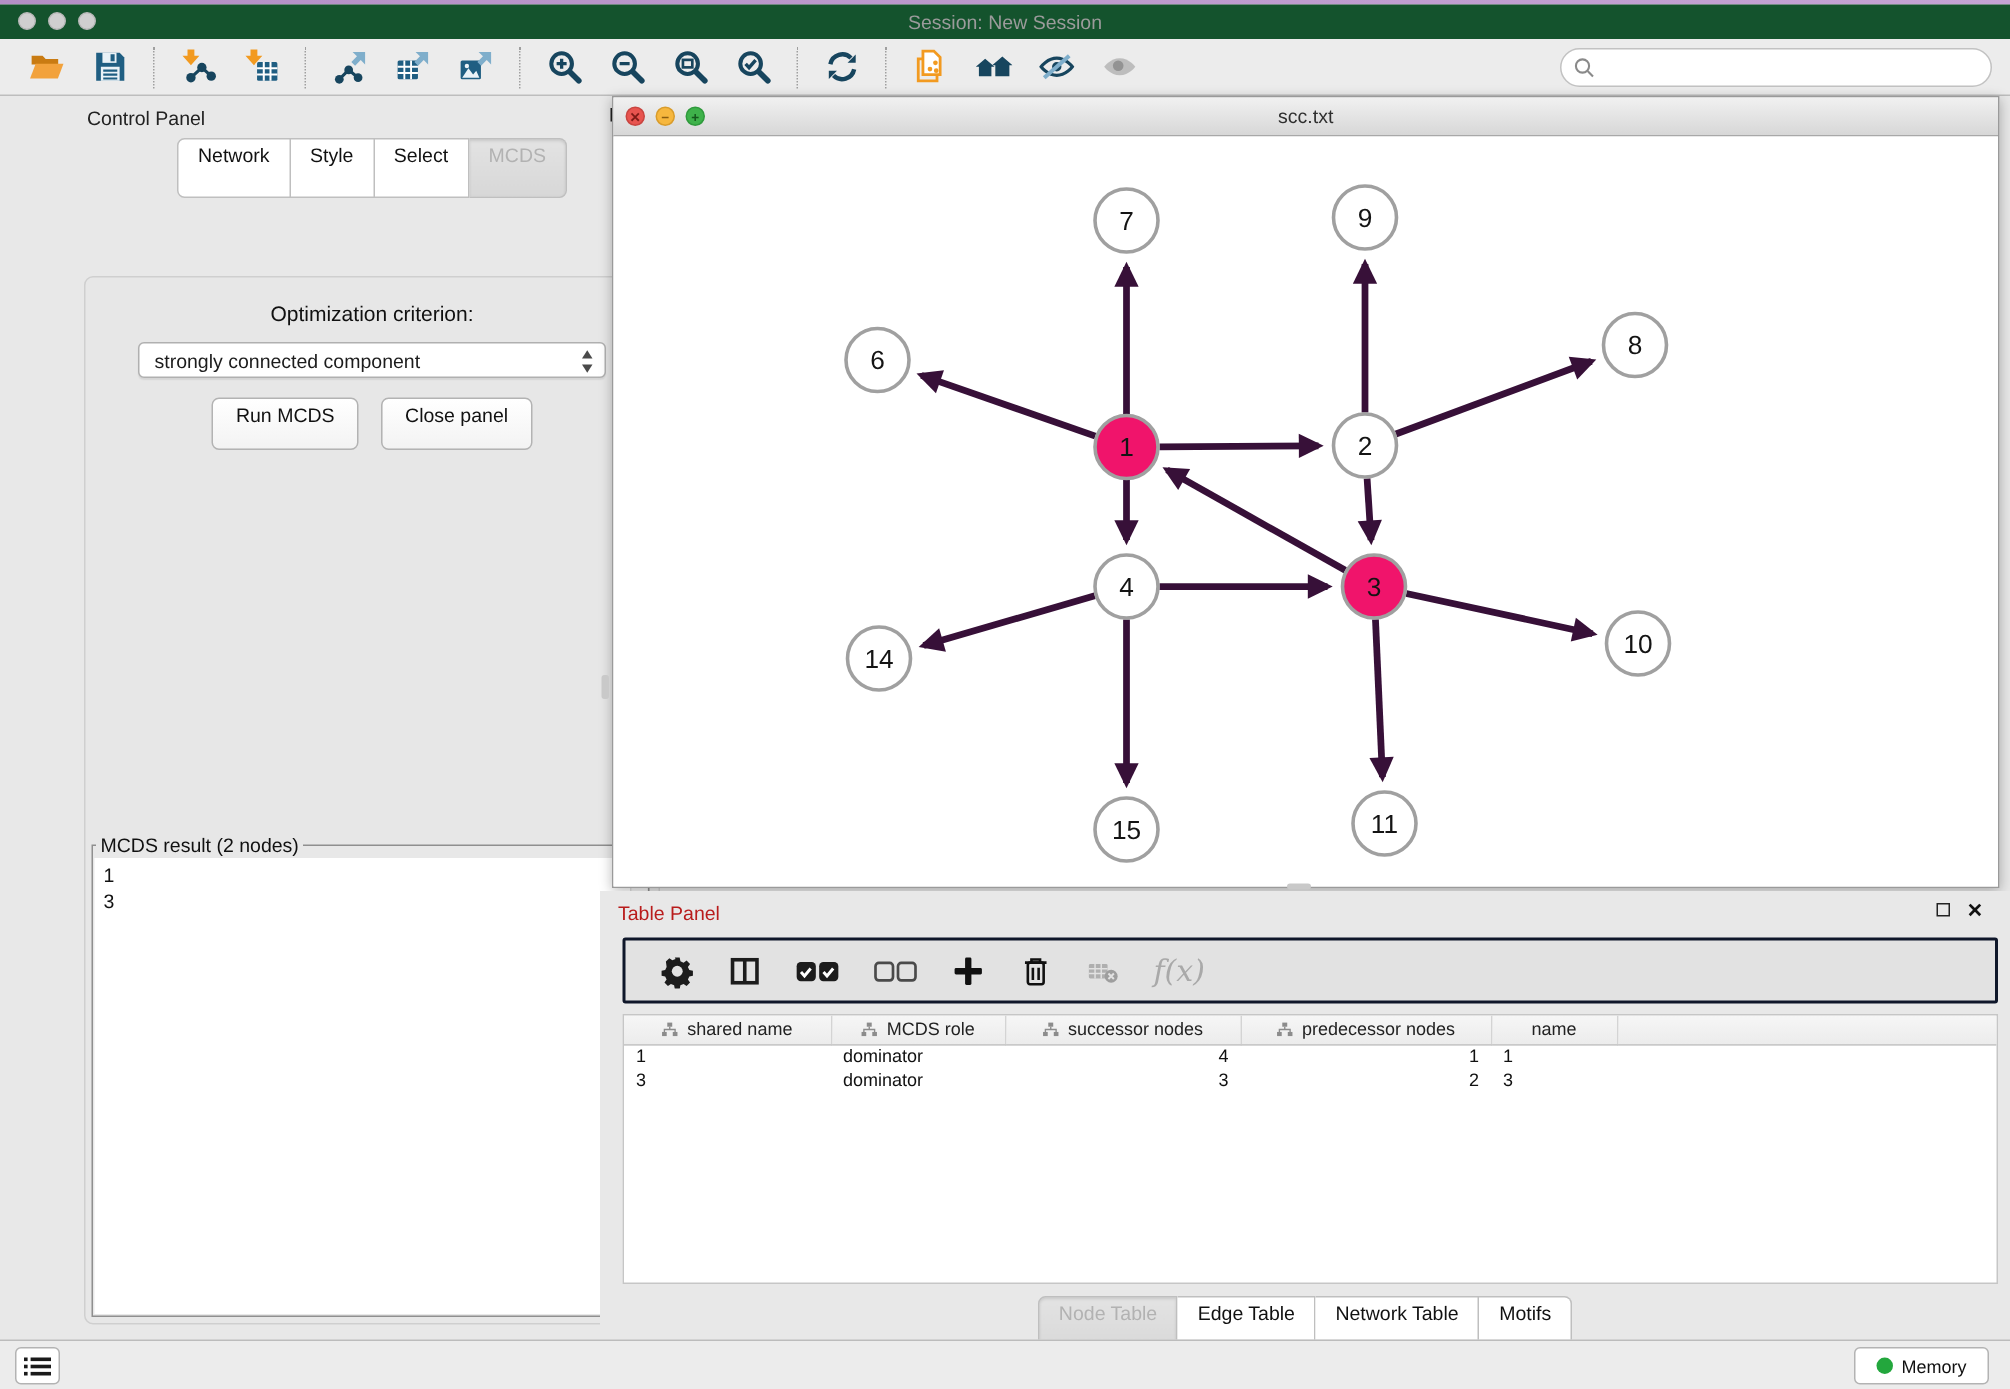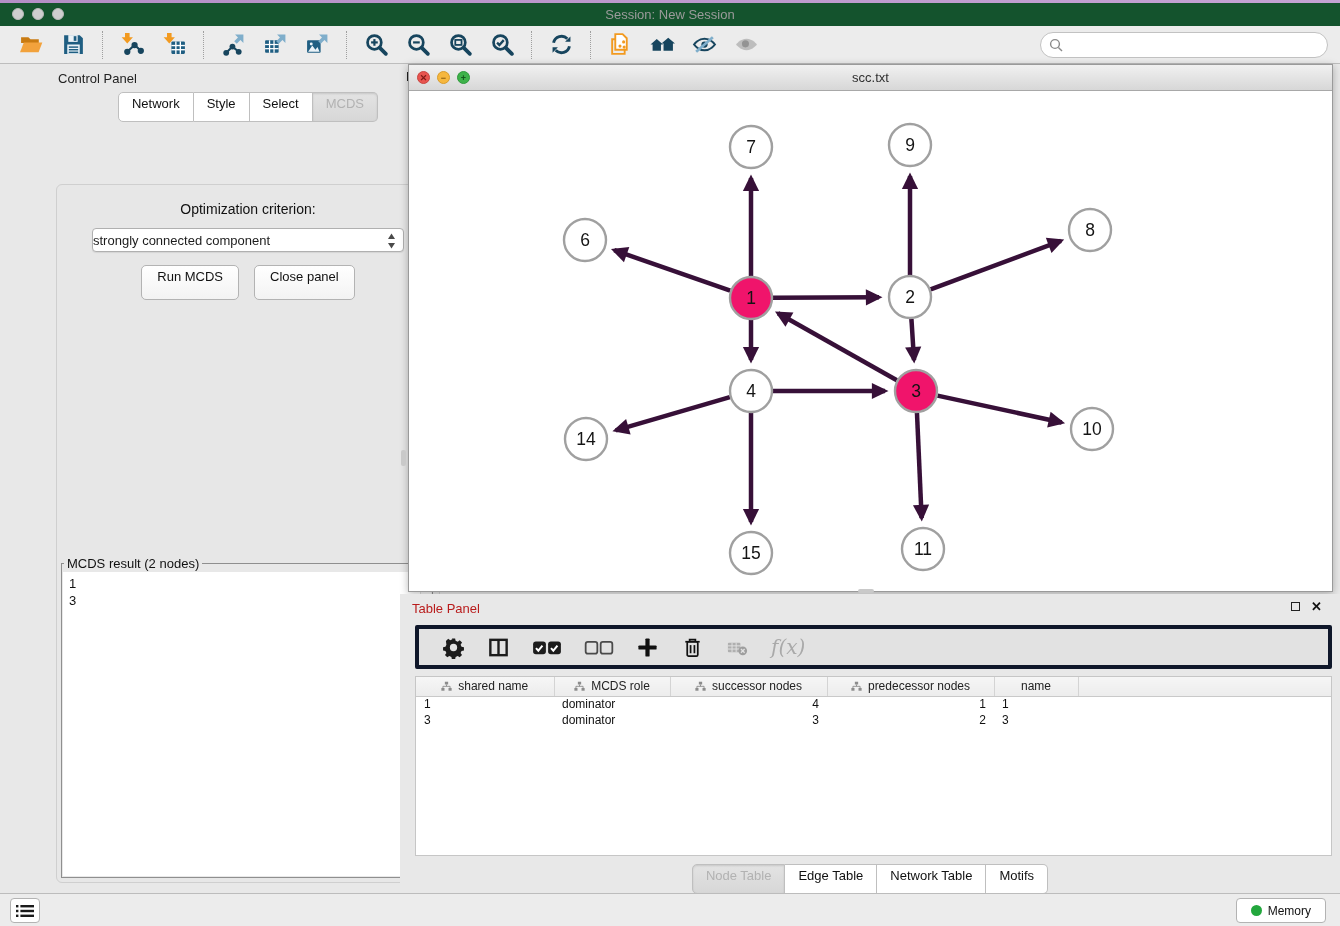--- a/index.html
+++ b/index.html
@@ -25,28 +25,28 @@
 
   
   .control-panel { position:absolute; left:0; top:64px; width:400px; height:827px; background:#e8e8e8;margin-left:48px; }
   .panel-titlerow { position:relative; height:28px; }
   .panel-title { position:absolute; left:10px; top:7px; font-size:13px; color:#222; }
   .panel-winbtns { position:absolute; right:10px; top:7px; display:flex; gap:11px; align-items:center; }
   .float-box { width:9px; height:9px; border:1.6px solid #222; display:inline-block; }
   .close-x { font-size:13px; font-weight:bold; color:#111; line-height:11px; }
 
   .seg-tabs { display:flex; justify-content:center; }
-  .seg-tab { background:#fff; border:1px solid #bfbfbf; border-left-width:0; padding:3px 13px 10px; font-size:13px; color:#111; cursor:default; }
+  .seg-tab { background:#fff; border:1px solid #bfbfbf; border-left-width:0; padding:3px 13px 20px; font-size:13px; color:#111; cursor:default; }
   .seg-tab:first-child { border-left-width:1px; border-radius:5px 0 0 5px; }
   .seg-tab:last-child { border-radius:0 5px 5px 0; }
   .seg-tab.active { background:linear-gradient(#e3e3e3,#d7d7d7); color:#b2b2b2; box-shadow:inset 0 1px 2px rgba(0,0,0,.12); }
 
   .cp-content { position:absolute; left:8px; right:8px; top:120px; bottom:8px; background:#e7e7e7; border:1px solid #cfcfcf; border-radius:6px; }
   .opt-label { text-align:center; margin-top:16px; font-size:14px; color:#111; }
-  .dropdown { position:relative; width:312px; height:24px; margin:11px auto 0; background:#fff; border:1px solid #b0b0b0; border-radius:4px; box-shadow:0 1px 1px rgba(0,0,0,.08); display:flex; align-items:center; font-size:13px; cursor:default; }
+  .dropdown { position:relative; width:312px; height:24px; margin:11px auto 0; background:#fff; border:1px solid #b0b0b0; border-radius:4px; box-shadow:0 1px 1px rgba(0,0,0,.08); display:flex; align-items:center; padding-left:10px; font-size:13px; cursor:default; }
   .dd-stepper { position:absolute; right:7px; top:4px; width:9px; height:16px; }
   .btn-row { display:flex; justify-content:center; gap:15px; margin-top:13px; }
   .push-btn { background:linear-gradient(#ffffff,#f3f3f3); border:1px solid #b3b3b3; border-radius:5px; padding:3px 15px 15px; font-size:13px; color:#111; cursor:default; font-family:"Liberation Sans",sans-serif; }
 
   .result-fieldset { position:absolute; left:4px; right:6px; top:371px; bottom:4px; border:1px solid #8f8f8f; background:#e8e8e8; }
   .result-fieldset legend { font-size:13px; color:#111; padding:0 3px; margin-left:2px; }
   .result-area { position:absolute; left:1px; right:1px; top:1px; bottom:1px; background:#fff; overflow:hidden; }
   .result-text { padding:3px 6px; font-size:13px; line-height:17px; white-space:pre; color:#111; }
   .result-scroll { position:absolute; right:0; top:0; bottom:0; width:11px; background:#f4f4f4; border-left:1px solid #ddd; }
 
@@ -65,21 +65,21 @@
   
   .split-v { position:absolute; left:401px; top:450px; width:5px; height:16px; border-radius:2px; background:#c9c9c9; }
   .split-h { position:absolute; left:858px; top:589px; width:16px; height:4px; border-radius:2px; background:#c9c9c9; }
 
   
   .table-panel { position:absolute; left:400px; top:594px; width:940px; height:296px; background:#e8e8e8; }
   .tp-titlerow { position:relative; height:28px; }
   .tp-title { position:absolute; left:12px; top:7px; font-size:13px; color:#b91c1c; }
   .tp-winbtns { position:absolute; right:18px; top:7px; display:flex; gap:11px; align-items:center; }
 
-  .tp-toolbar { position:absolute; left:15px; top:31px; width:917px; height:44px; background:#e2e2e2; border:4px solid #0f172a; border-radius:2px; display:flex; align-items:center; padding-left:12px; }
+  .tp-toolbar { position:absolute; left:15px; top:31px; width:917px; height:44px; background:#e2e2e2; border:2px solid #0f172a; border-radius:2px; display:flex; align-items:center; padding-left:12px; }
   .tp-btn { margin:0 11px; display:flex; align-items:center; justify-content:center; cursor:default; }
   .tp-btn svg { width:23px; height:23px; }
   .tp-btn .wide { width:30px; }
   .tp-btn.disabled { cursor:default; }
   .fx-label { font-family:"DejaVu Serif", serif; font-style:italic; font-size:20px; color:#a9a9a9; }
 
   .node-table-wrap { position:absolute; left:15px; top:82px; width:917px; height:180px; background:#fff; border:1px solid #c6c6c6; overflow:hidden; }
   table.node-table { border-collapse:collapse; table-layout:fixed; width:100%; font-size:12px; }
   .node-table th { height:19px; background:linear-gradient(#f6f6f6,#ececec); border-bottom:1px solid #c9c9c9; border-right:1px solid #d4d4d4; font-weight:normal; color:#222; text-align:center; padding:0 4px; white-space:nowrap; overflow:hidden; }
   .node-table th .th-inner { display:flex; align-items:center; justify-content:center; gap:6px; }

